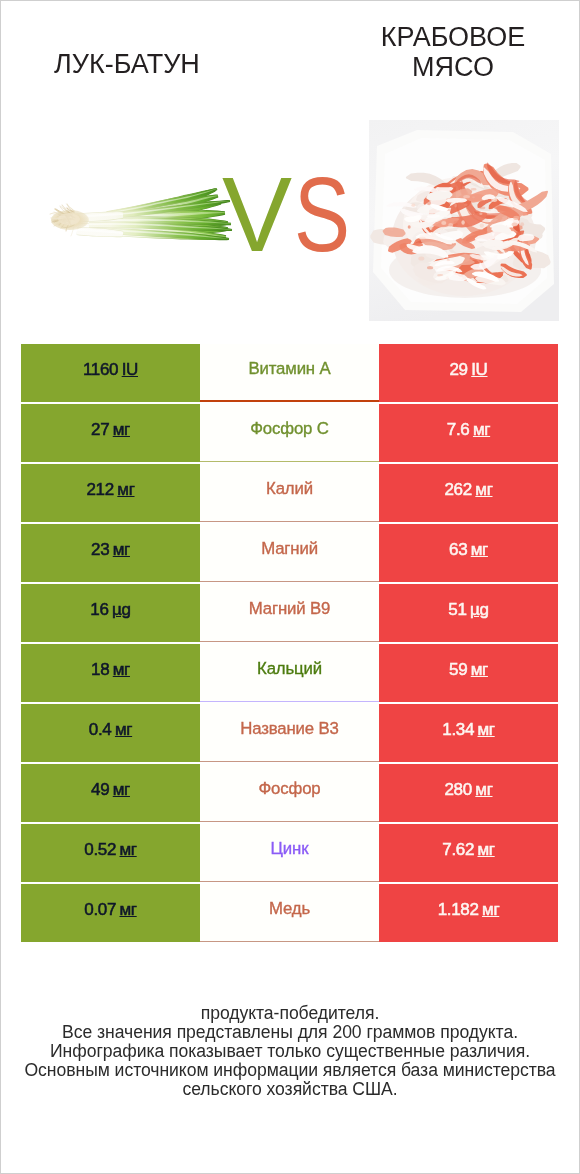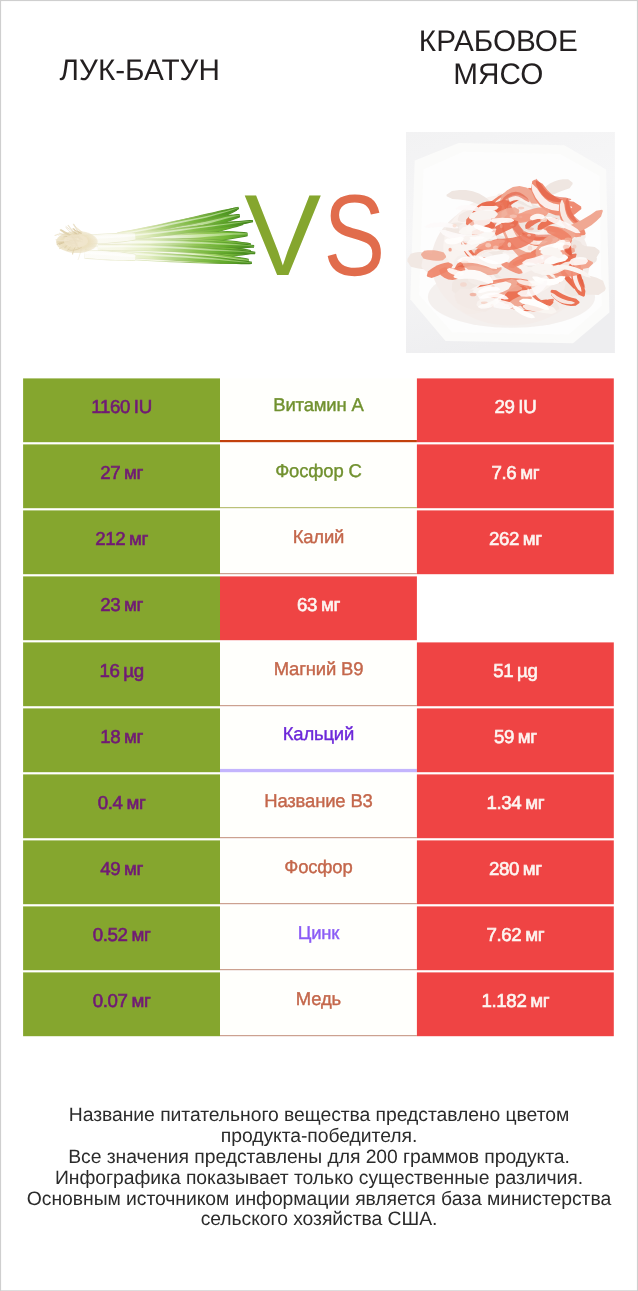--- a/index.html
+++ b/index.html
@@ -10,24 +10,24 @@
   #title-left{left:2px;top:50px;width:250px;}
   #title-right{left:365px;top:23px;width:176px;}
   #img-scallion{position:absolute;left:45px;top:178px;}
   #img-crab{position:absolute;left:369px;top:120px;}
   .vs{position:absolute;font-size:105px;font-weight:400;line-height:1;}
   #vs-v{left:222px;top:162px;color:#85a62e;}
   #vs-s{left:294px;top:162px;color:#e16c4c;transform:scaleX(0.80);transform-origin:left center;}
   .table{position:absolute;left:21px;top:344px;width:537px;}
   .row{display:flex;height:58px;margin-bottom:2px;}
   .cell{width:179px;display:flex;align-items:center;justify-content:center;font-size:17px;font-weight:400;box-sizing:border-box;letter-spacing:-0.35px;padding-bottom:7px;-webkit-text-stroke:0.55px currentColor;}
-  .cL{background:#85a62e;color:#701a75;}
+  .cL{background:#85a62e;color:#0f172a;}
   .cM{background:#fffffc;font-size:16.8px;letter-spacing:-0.15px;font-weight:400;-webkit-text-stroke:0.35px currentColor;}
   .cR{background:#ef4444;color:#fdf6f2;}
-  .unit{margin-left:3.5px;}
+  .unit{margin-left:3.5px;text-decoration:underline;}
   .footer{position:absolute;left:0;top:1004px;width:580px;text-align:center;font-size:17.6px;line-height:19px;color:#2b2b2b;letter-spacing:-0.05px;}
 </style>
 </head>
 <body>
 
 <div class="page">
   <div class="pageborder"></div>
   <div class="title" id="title-left">ЛУК-БАТУН</div>
   <div class="title" id="title-right">КРАБОВОЕ МЯСО</div>
   <svg id="img-scallion" viewBox="0 0 190 72" width="190" height="72">
@@ -440,30 +440,31 @@
         <div class="cell cM" style="color:#71912f;border-bottom:1px solid #b4bb6a">Фосфор C</div>
         <div class="cell cR">7.6<span class="unit">мг</span></div>
       </div>
       <div class="row">
         <div class="cell cL">212<span class="unit">мг</span></div>
         <div class="cell cM" style="color:#c4674b;border-bottom:1px solid #c79784">Калий</div>
         <div class="cell cR">262<span class="unit">мг</span></div>
       </div>
       <div class="row">
         <div class="cell cL">23<span class="unit">мг</span></div>
+        <div class="cell cM" style="color:#c4674b;border-bottom:1px solid #c79784">Магний</div>
         <div class="cell cR">63<span class="unit">мг</span></div>
       </div>
       <div class="row">
         <div class="cell cL">16<span class="unit">µg</span></div>
         <div class="cell cM" style="color:#c4674b;border-bottom:1px solid #c79784">Магний B9</div>
         <div class="cell cR">51<span class="unit">µg</span></div>
       </div>
       <div class="row">
         <div class="cell cL">18<span class="unit">мг</span></div>
-        <div class="cell cM" style="color:#6d28d9;border-bottom:3px solid #c4b5fd">Кальций</div>
+        <div class="cell cM" style="color:#4d7c0f;border-bottom:1px solid #c4b5fd">Кальций</div>
         <div class="cell cR">59<span class="unit">мг</span></div>
       </div>
       <div class="row">
         <div class="cell cL">0.4<span class="unit">мг</span></div>
         <div class="cell cM" style="color:#c4674b;border-bottom:1px solid #c79784">Название B3</div>
         <div class="cell cR">1.34<span class="unit">мг</span></div>
       </div>
       <div class="row">
         <div class="cell cL">49<span class="unit">мг</span></div>
         <div class="cell cM" style="color:#c4674b;border-bottom:1px solid #c79784">Фосфор</div>
@@ -474,20 +475,19 @@
         <div class="cell cM" style="color:#8b5cf6;border-bottom:1px solid #c79784">Цинк</div>
         <div class="cell cR">7.62<span class="unit">мг</span></div>
       </div>
       <div class="row">
         <div class="cell cL">0.07<span class="unit">мг</span></div>
         <div class="cell cM" style="color:#c4674b;border-bottom:1px solid #c79784">Медь</div>
         <div class="cell cR">1.182<span class="unit">мг</span></div>
       </div>
     </div>
   <div class="footer" id="footer">
-      <div>Название питательного вещества представлено цветом</div>
       <div>продукта-победителя.</div>
       <div>Все значения представлены для 200 граммов продукта.</div>
       <div>Инфографика показывает только существенные различия.</div>
       <div>Основным источником информации является база министерства</div>
       <div>сельского хозяйства США.</div>
     </div>
 </div>
 
 </body></html>

